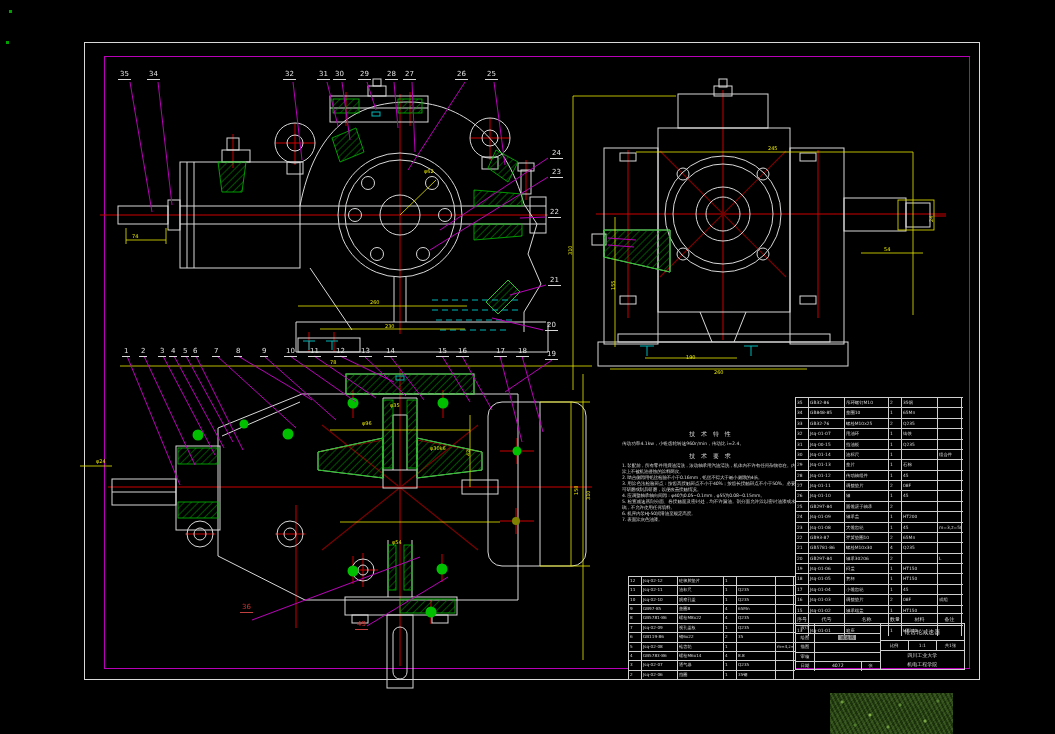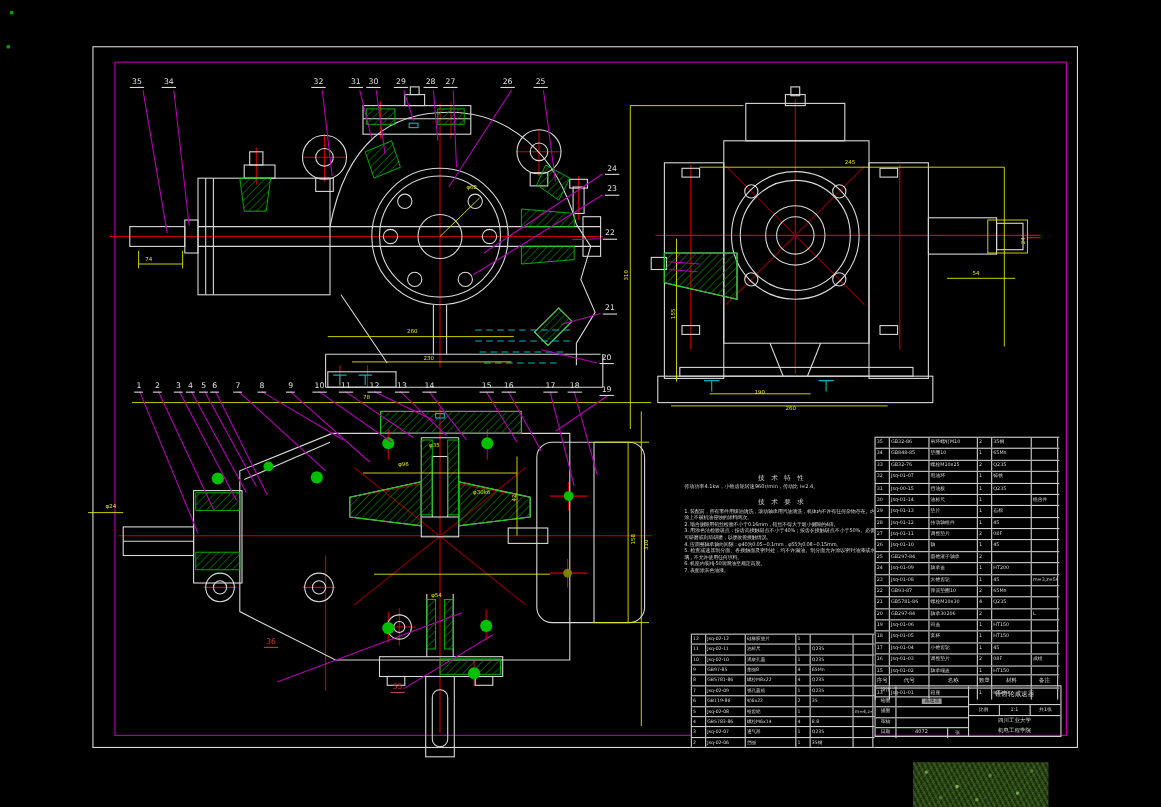--- a/index.html
+++ b/index.html
@@ -389,22 +389,22 @@
       <span class="callout" style="left: 359px; top: 348px;">13</span>
       <span class="callout" style="left: 384px; top: 348px;">14</span>
       <span class="callout" style="left: 436px; top: 348px;">15</span>
       <span class="callout" style="left: 456px; top: 348px;">16</span>
       <span class="callout" style="left: 494px; top: 348px;">17</span>
       <span class="callout" style="left: 516px; top: 348px;">18</span>
       <span class="callout" style="left: 545px; top: 351px;">19</span>
     </div>
   <div>
 
-  <span class="callout red" style="left: 240px; top: 580px;">36</span>
-      <span class="callout red" style="left: 355px; top: 621px;">55</span>
+  <span class="callout red" style="left: 240px; top: 604px;">36</span>
+      <span class="callout red" style="left: 355px; top: 621px;">49</span>
     </div>
 
   <div>
 
   <span class="dim" style="left: 132px; top: 234px;">74</span>
       <span class="dim" style="left: 424px; top: 169px;">φ62</span>
       <span class="dim" style="left: 370px; top: 300px;">260</span>
       <span class="dim" style="left: 385px; top: 324px;">230</span>
       <span class="dim" style="left: 768px; top: 146px;">245</span>
       <span class="dim" style="left: 568px; top: 255px; transform: rotate(-90deg);">310</span>

